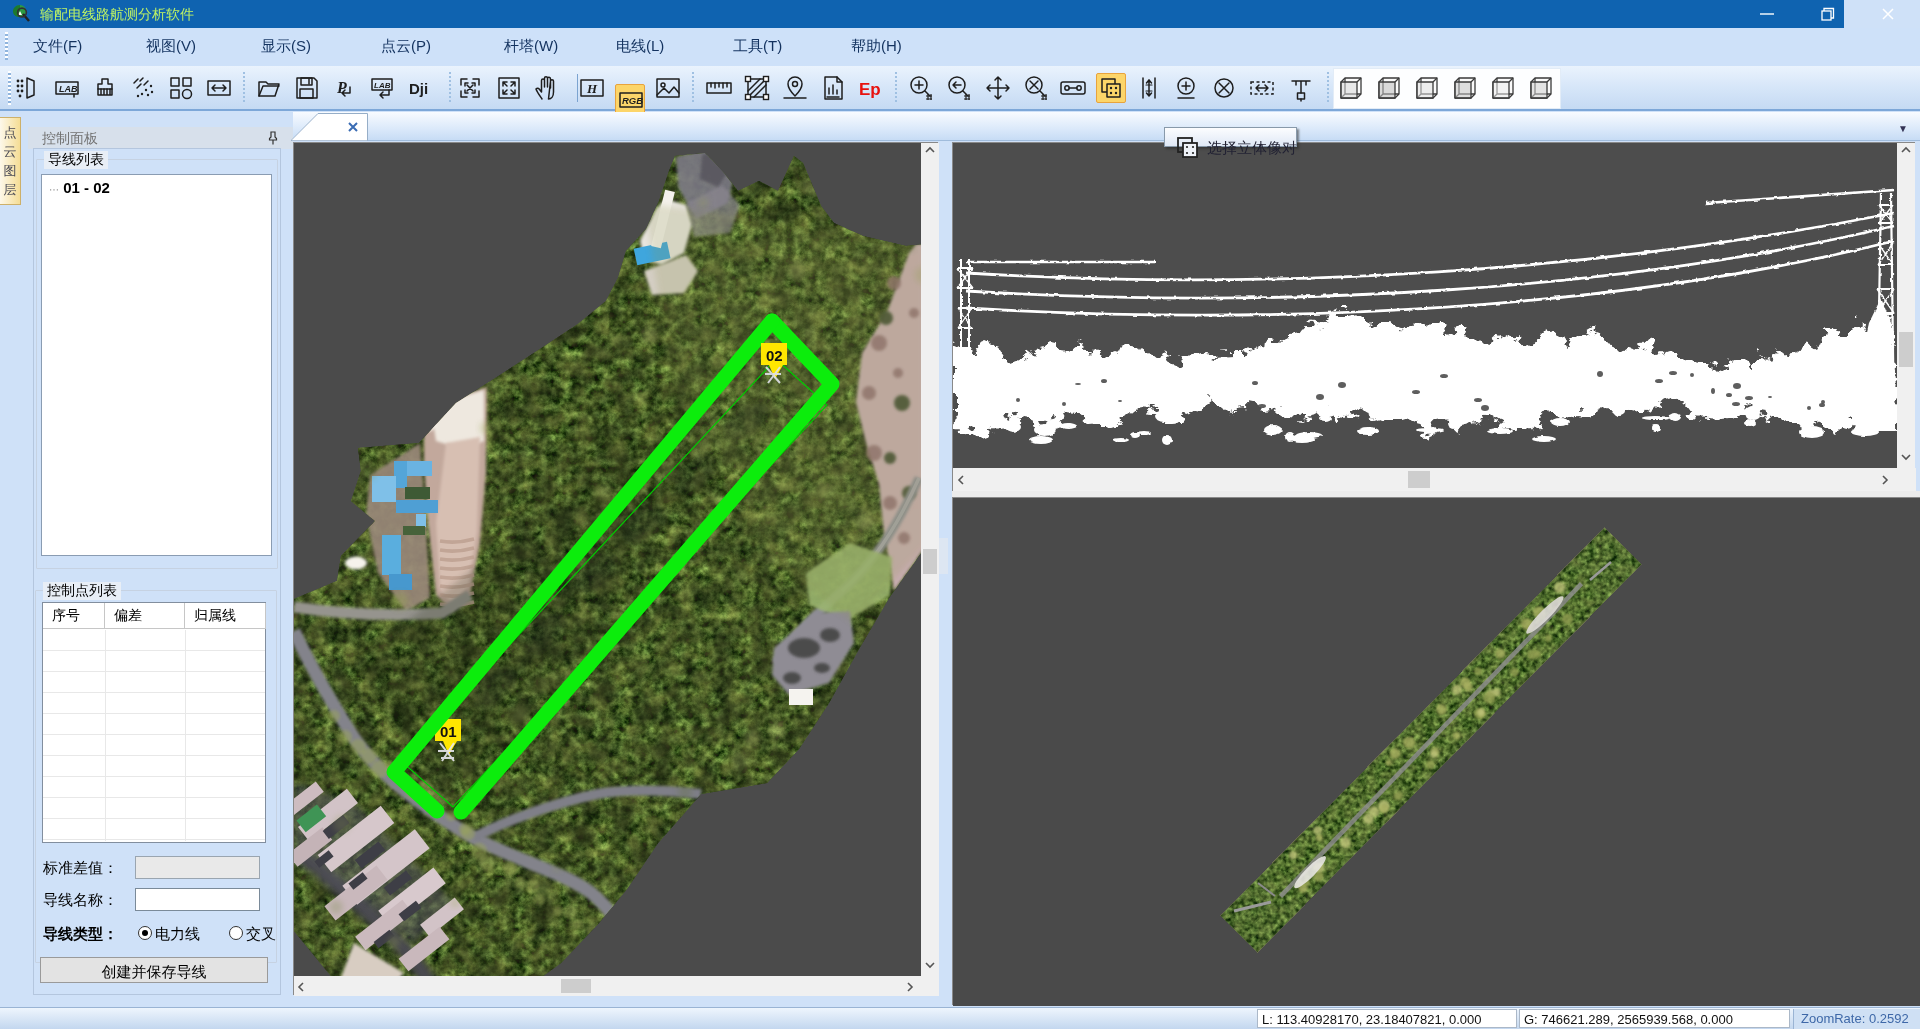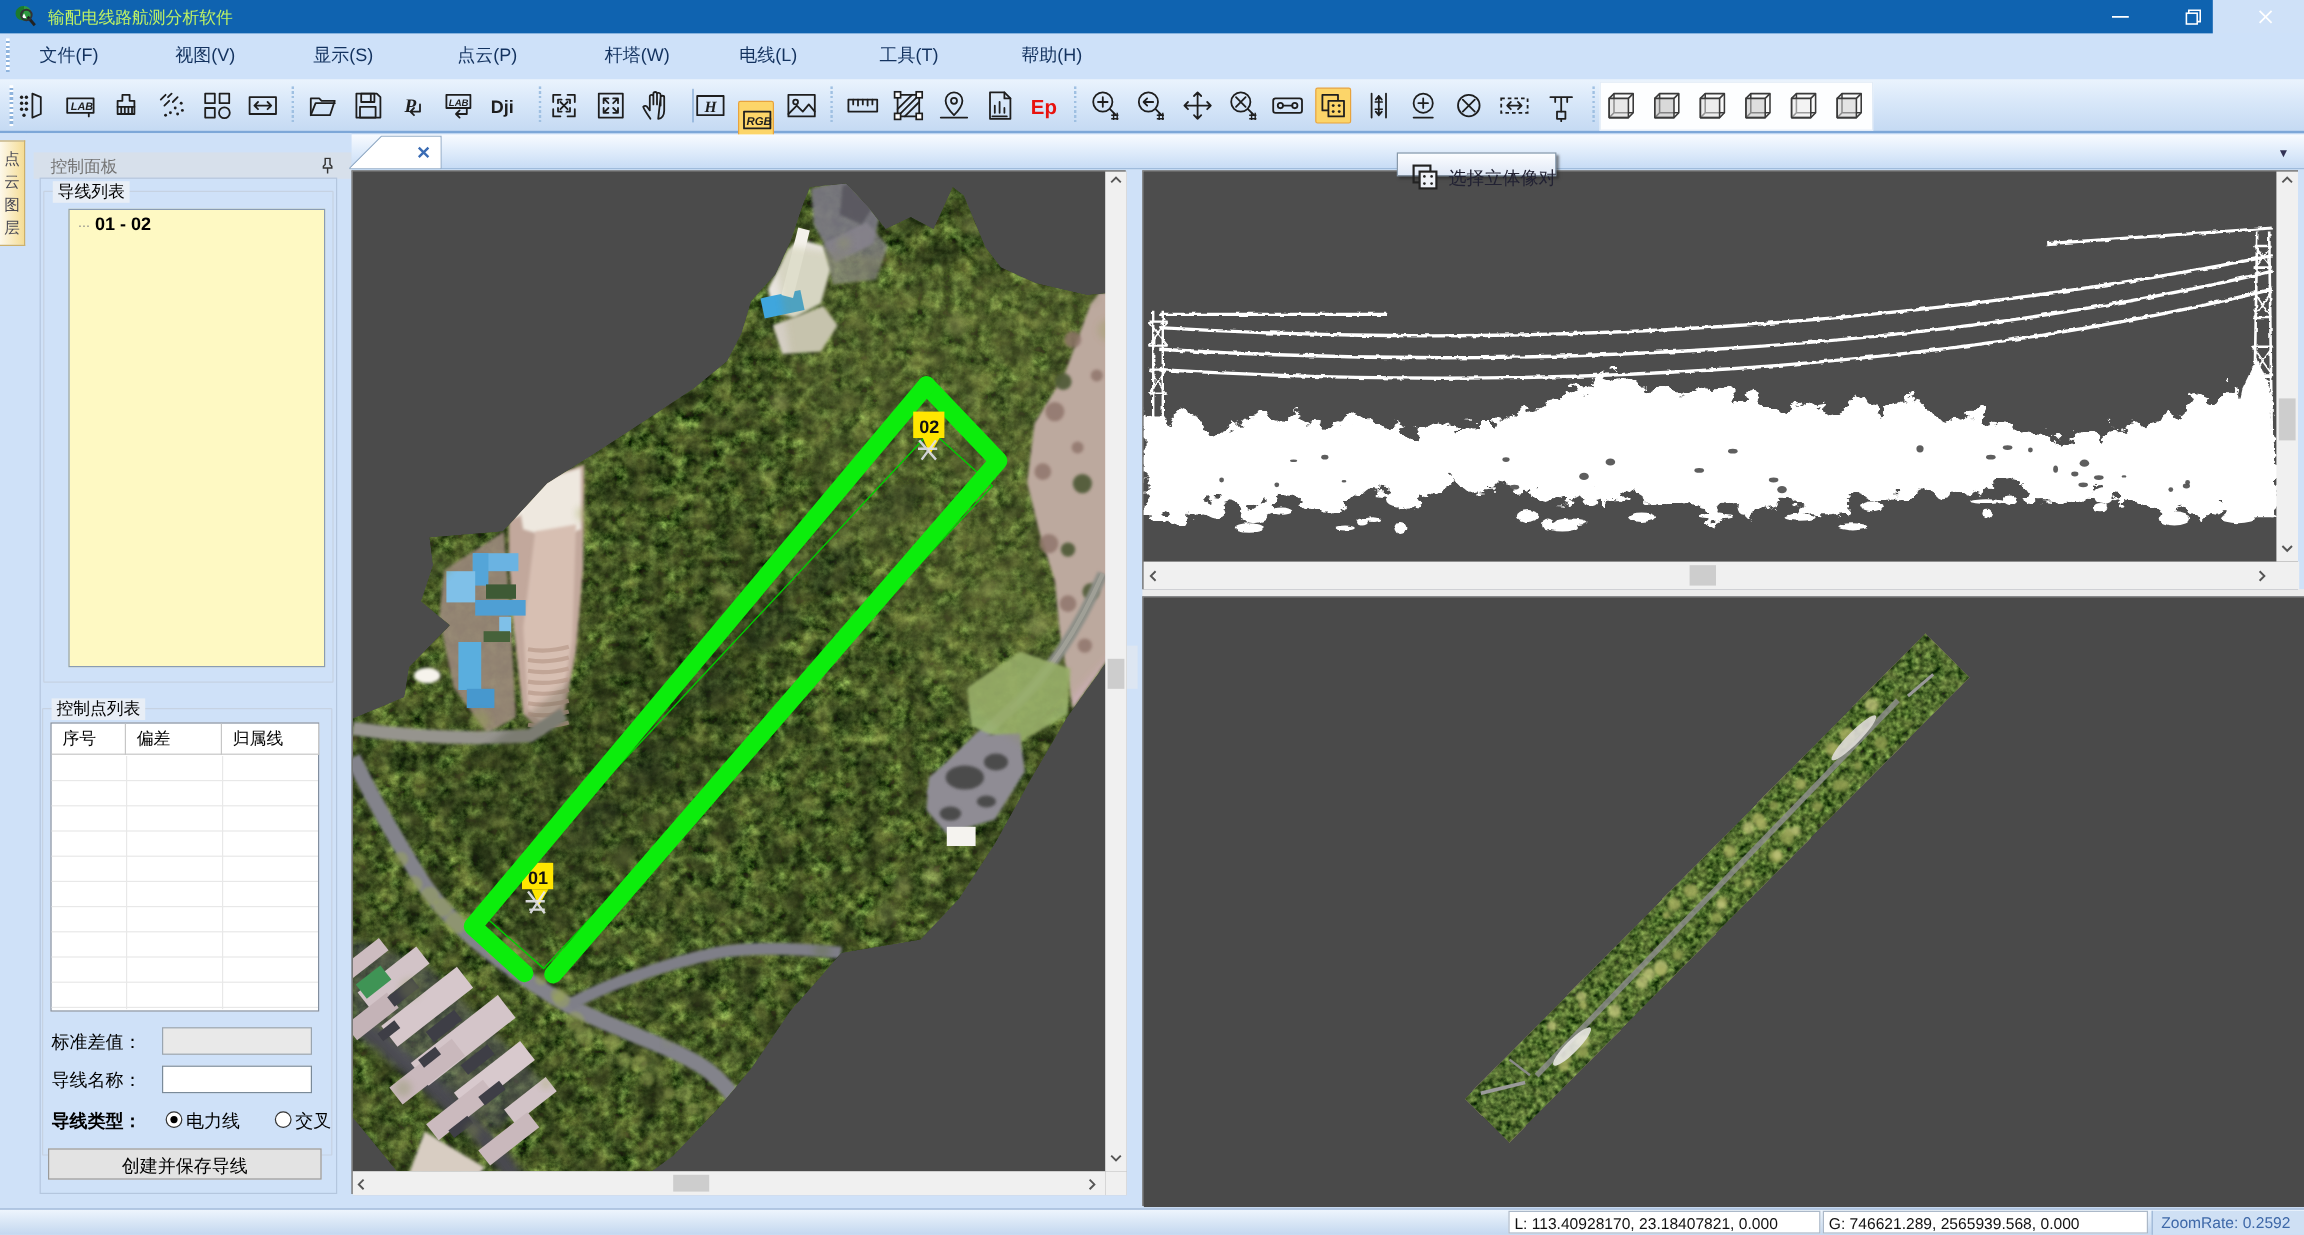--- a/index.html
+++ b/index.html
@@ -20,21 +20,21 @@
 #sidestrip{position:absolute;left:0;top:111px;width:22px;height:896px;background:#cfe1f8;}
 #vtab{position:absolute;left:0;top:6px;width:21px;height:88px;background:linear-gradient(90deg,#fdf8ea,#f5dd95);border:1px solid #cdb06a;border-left:none;}
 #vtab div{position:absolute;left:0;top:5px;width:20px;color:#4a4a55;font-size:13px;line-height:19px;text-align:center;}
 #panel{position:absolute;left:22px;top:111px;width:271px;height:896px;background:#cfe1f8;font-size:14px;color:#000;}
 #panelhdr{position:absolute;left:6px;top:16px;width:265px;height:22px;background:#d7e0eb;color:#737373;}
 #panelhdr span{position:absolute;left:14px;top:3px;font-size:14px;}
 #pin{position:absolute;right:14px;top:4px;width:12px;height:14px;}
 #pframe{position:absolute;left:11px;top:37px;width:248px;height:847px;border:1px solid #b4c6de;}
 .grpbox{position:absolute;border:1px solid #c6d2e2;border-radius:1px;}
 .grplabel{position:absolute;top:-9px;left:7px;background:#e8eef6;padding:0 4px;font-size:14px;}
-#listbox{position:absolute;left:20px;top:14px;width:214px;height:382px;background:#fef9c3;border:1px solid #8a9cb2;}
+#listbox{position:absolute;left:4px;top:14px;width:231px;height:382px;background:#ffffff;border:1px solid #8a9cb2;}
 #treeitem{position:absolute;left:7px;top:4px;font-weight:bold;font-size:15px;color:#000;}
 #tbl{position:absolute;left:6px;top:11px;width:224px;height:241px;background:#fff;border:1px solid #828e9e;font-size:14px;}
 #tbl .hd{position:absolute;top:0;height:26px;border-right:1px solid #c6c6c6;border-bottom:1px solid #c6c6c6;}
 #tbl .hd span{position:absolute;left:9px;top:4px;}
 .trow{position:absolute;left:0;width:100%;height:21px;border-bottom:1px solid #e8e8e8;}
 .tcol{position:absolute;top:27px;bottom:1px;width:1px;background:#e8e8e8;}
 .flbl{position:absolute;left:21px;font-size:15px;}
 .finp{position:absolute;left:113px;width:125px;height:23px;border:1px solid #7a8a99;background:#fff;}
 .radio{position:absolute;width:14px;height:14px;border:1px solid #333;border-radius:50%;background:#fff;}
 .radio.sel::after{content:"";position:absolute;left:3px;top:3px;width:6px;height:6px;border-radius:50%;background:#000;}

